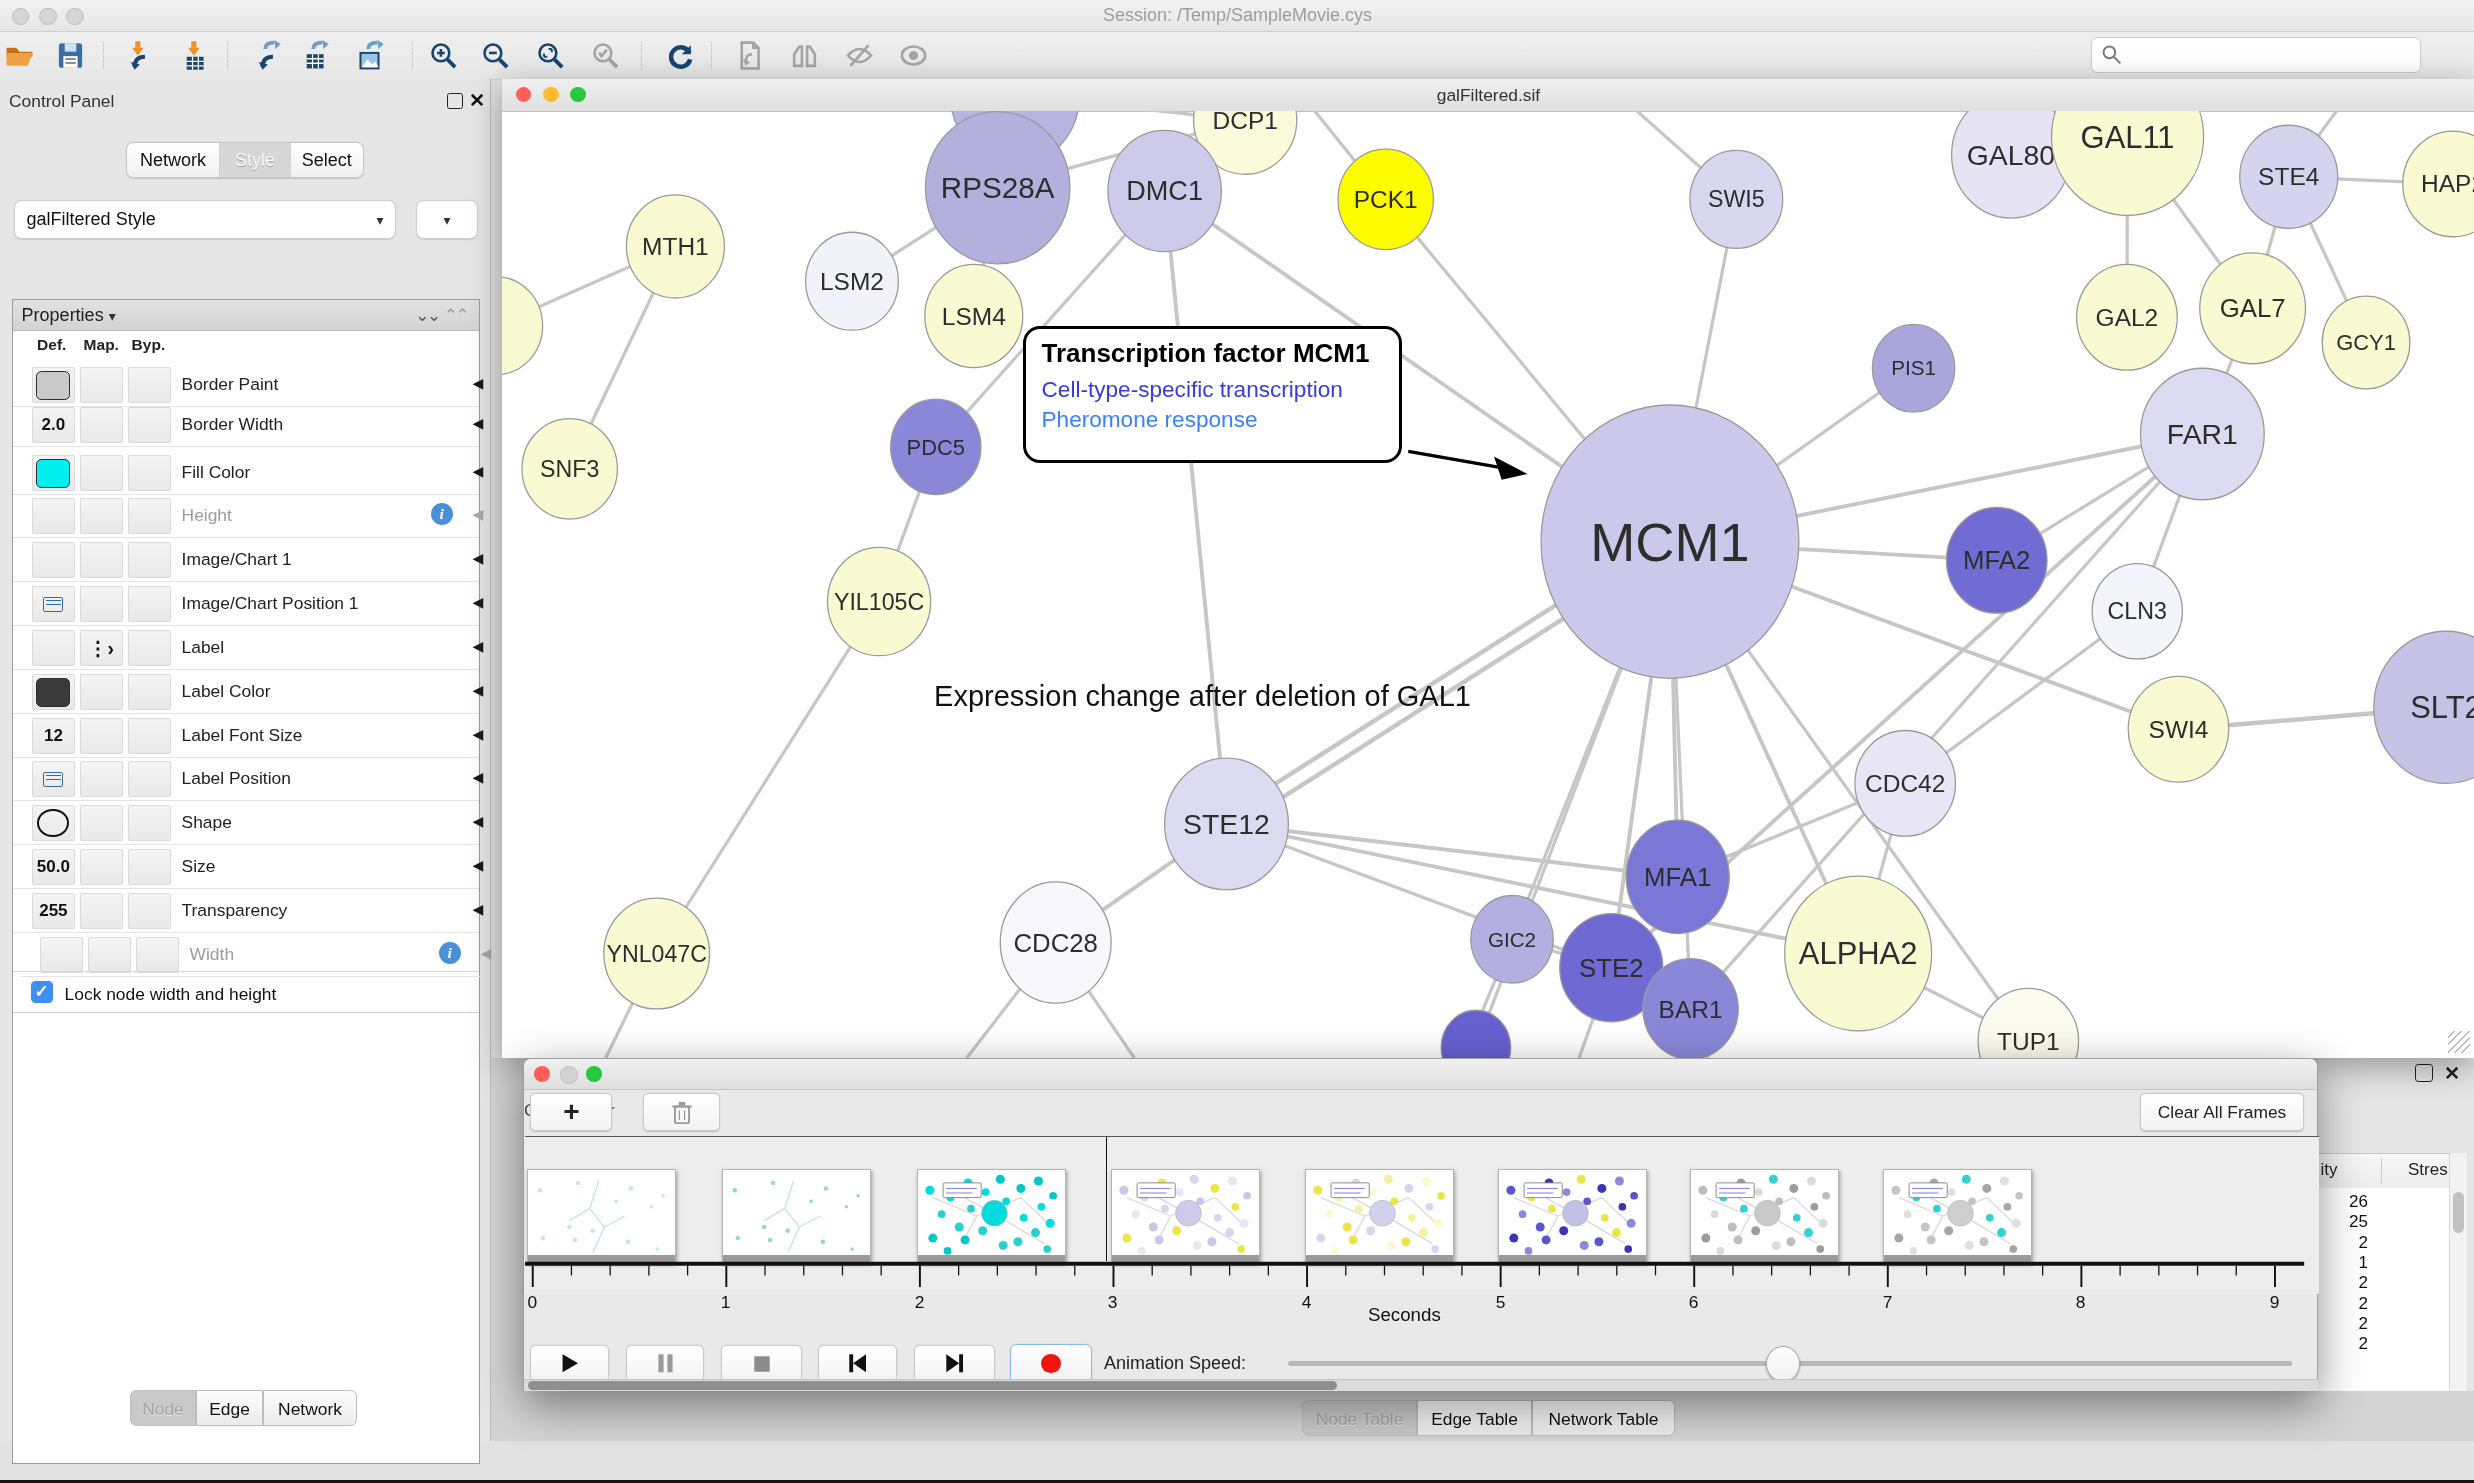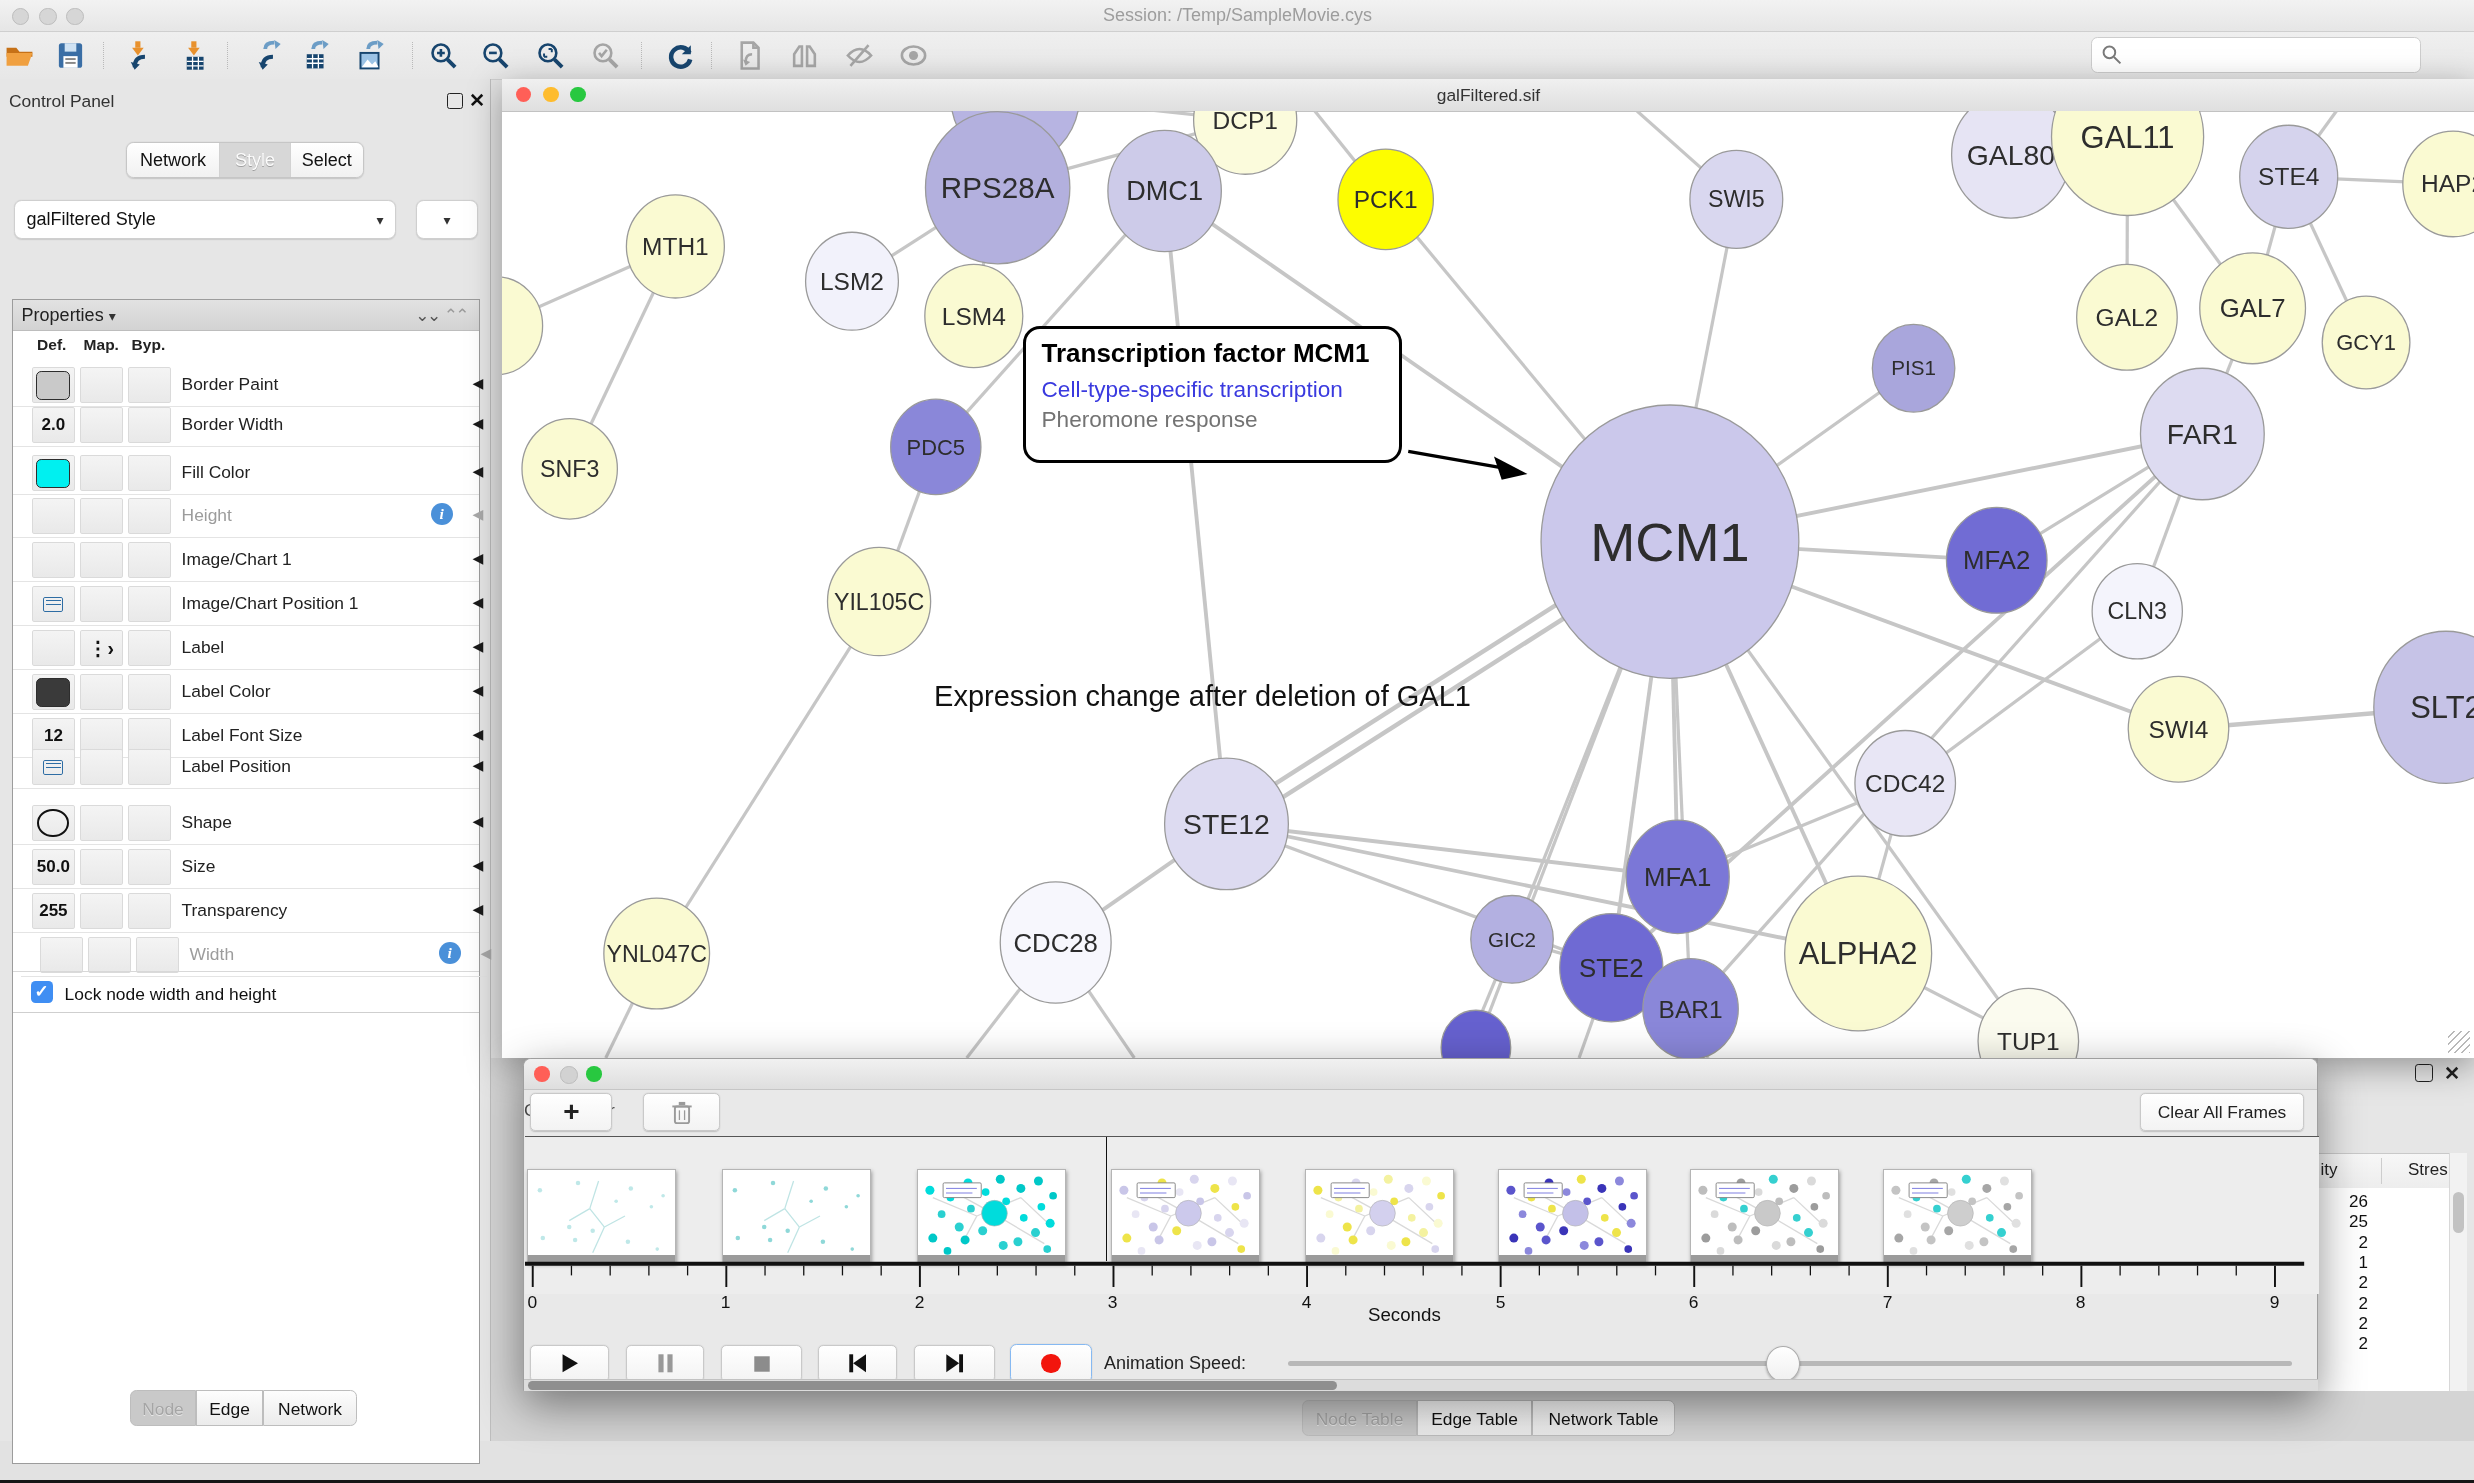--- a/index.html
+++ b/index.html
@@ -358,21 +358,21 @@
           </div>
           <div class="abs prop-row" style="top:351px;">
             <div class="abs cellbox" style="left:19.3px;">
               <span class="defnum">12</span>
             </div>
             <div class="abs cellbox" style="left:67px;"></div>
             <div class="abs cellbox" style="left:115px;"></div>
             <span class="abs prop-label">Label Font Size</span>
             <span class="abs prop-arrow">◀</span>
           </div>
-          <div class="abs prop-row" style="top:382px;">
+          <div class="abs prop-row" style="top:394px;">
             <div class="abs cellbox" style="left:19.3px;">
               <div class="pos-glyph"></div>
             </div>
             <div class="abs cellbox" style="left:67px;"></div>
             <div class="abs cellbox" style="left:115px;"></div>
             <span class="abs prop-label">Label Position</span>
             <span class="abs prop-arrow">◀</span>
           </div>
           <div class="abs prop-row" style="top:438px;">
             <div class="abs cellbox" style="left:19.3px;">
@@ -666,21 +666,21 @@
         </g>
         <g>
           <ellipse cx="770" cy="505" rx="72" ry="76" fill="#fafad2" stroke="#9a9a9a" stroke-width="2"></ellipse>
         </g>
         <path d="M2185 700 L2340 727" stroke="#000" stroke-width="5" fill="none"></path>
         <path d="M2370 735 L2318 708 L2330 744 Z" fill="#000"></path>
       </svg>
     <div class="abs annot">
       <div class="t">Transcription factor MCM1</div>
       <div class="l" style="color:#3a3adf">Cell-type-specific transcription</div>
-      <div class="l" style="color:#737373">Pheromone response</div>
+      <div class="l" style="color:#3b82f6">Pheromone response</div>
     </div>
     <div class="abs net-caption">Expression change after deletion of GAL1</div>
     <div class="abs grip"></div>
   </div>
 
   <div class="abs cya">
     <div class="abs cya-titlebar">
       <div class="abs light" style="left:10.3px;top:7px;background:#ff5f57;"></div>
       <div class="abs light" style="left:36px;top:7px;background:#d2d2d2;border:0.6px solid #bdbdbd;"></div>
       <div class="abs light" style="left:62px;top:7px;background:#28c840;"></div>

